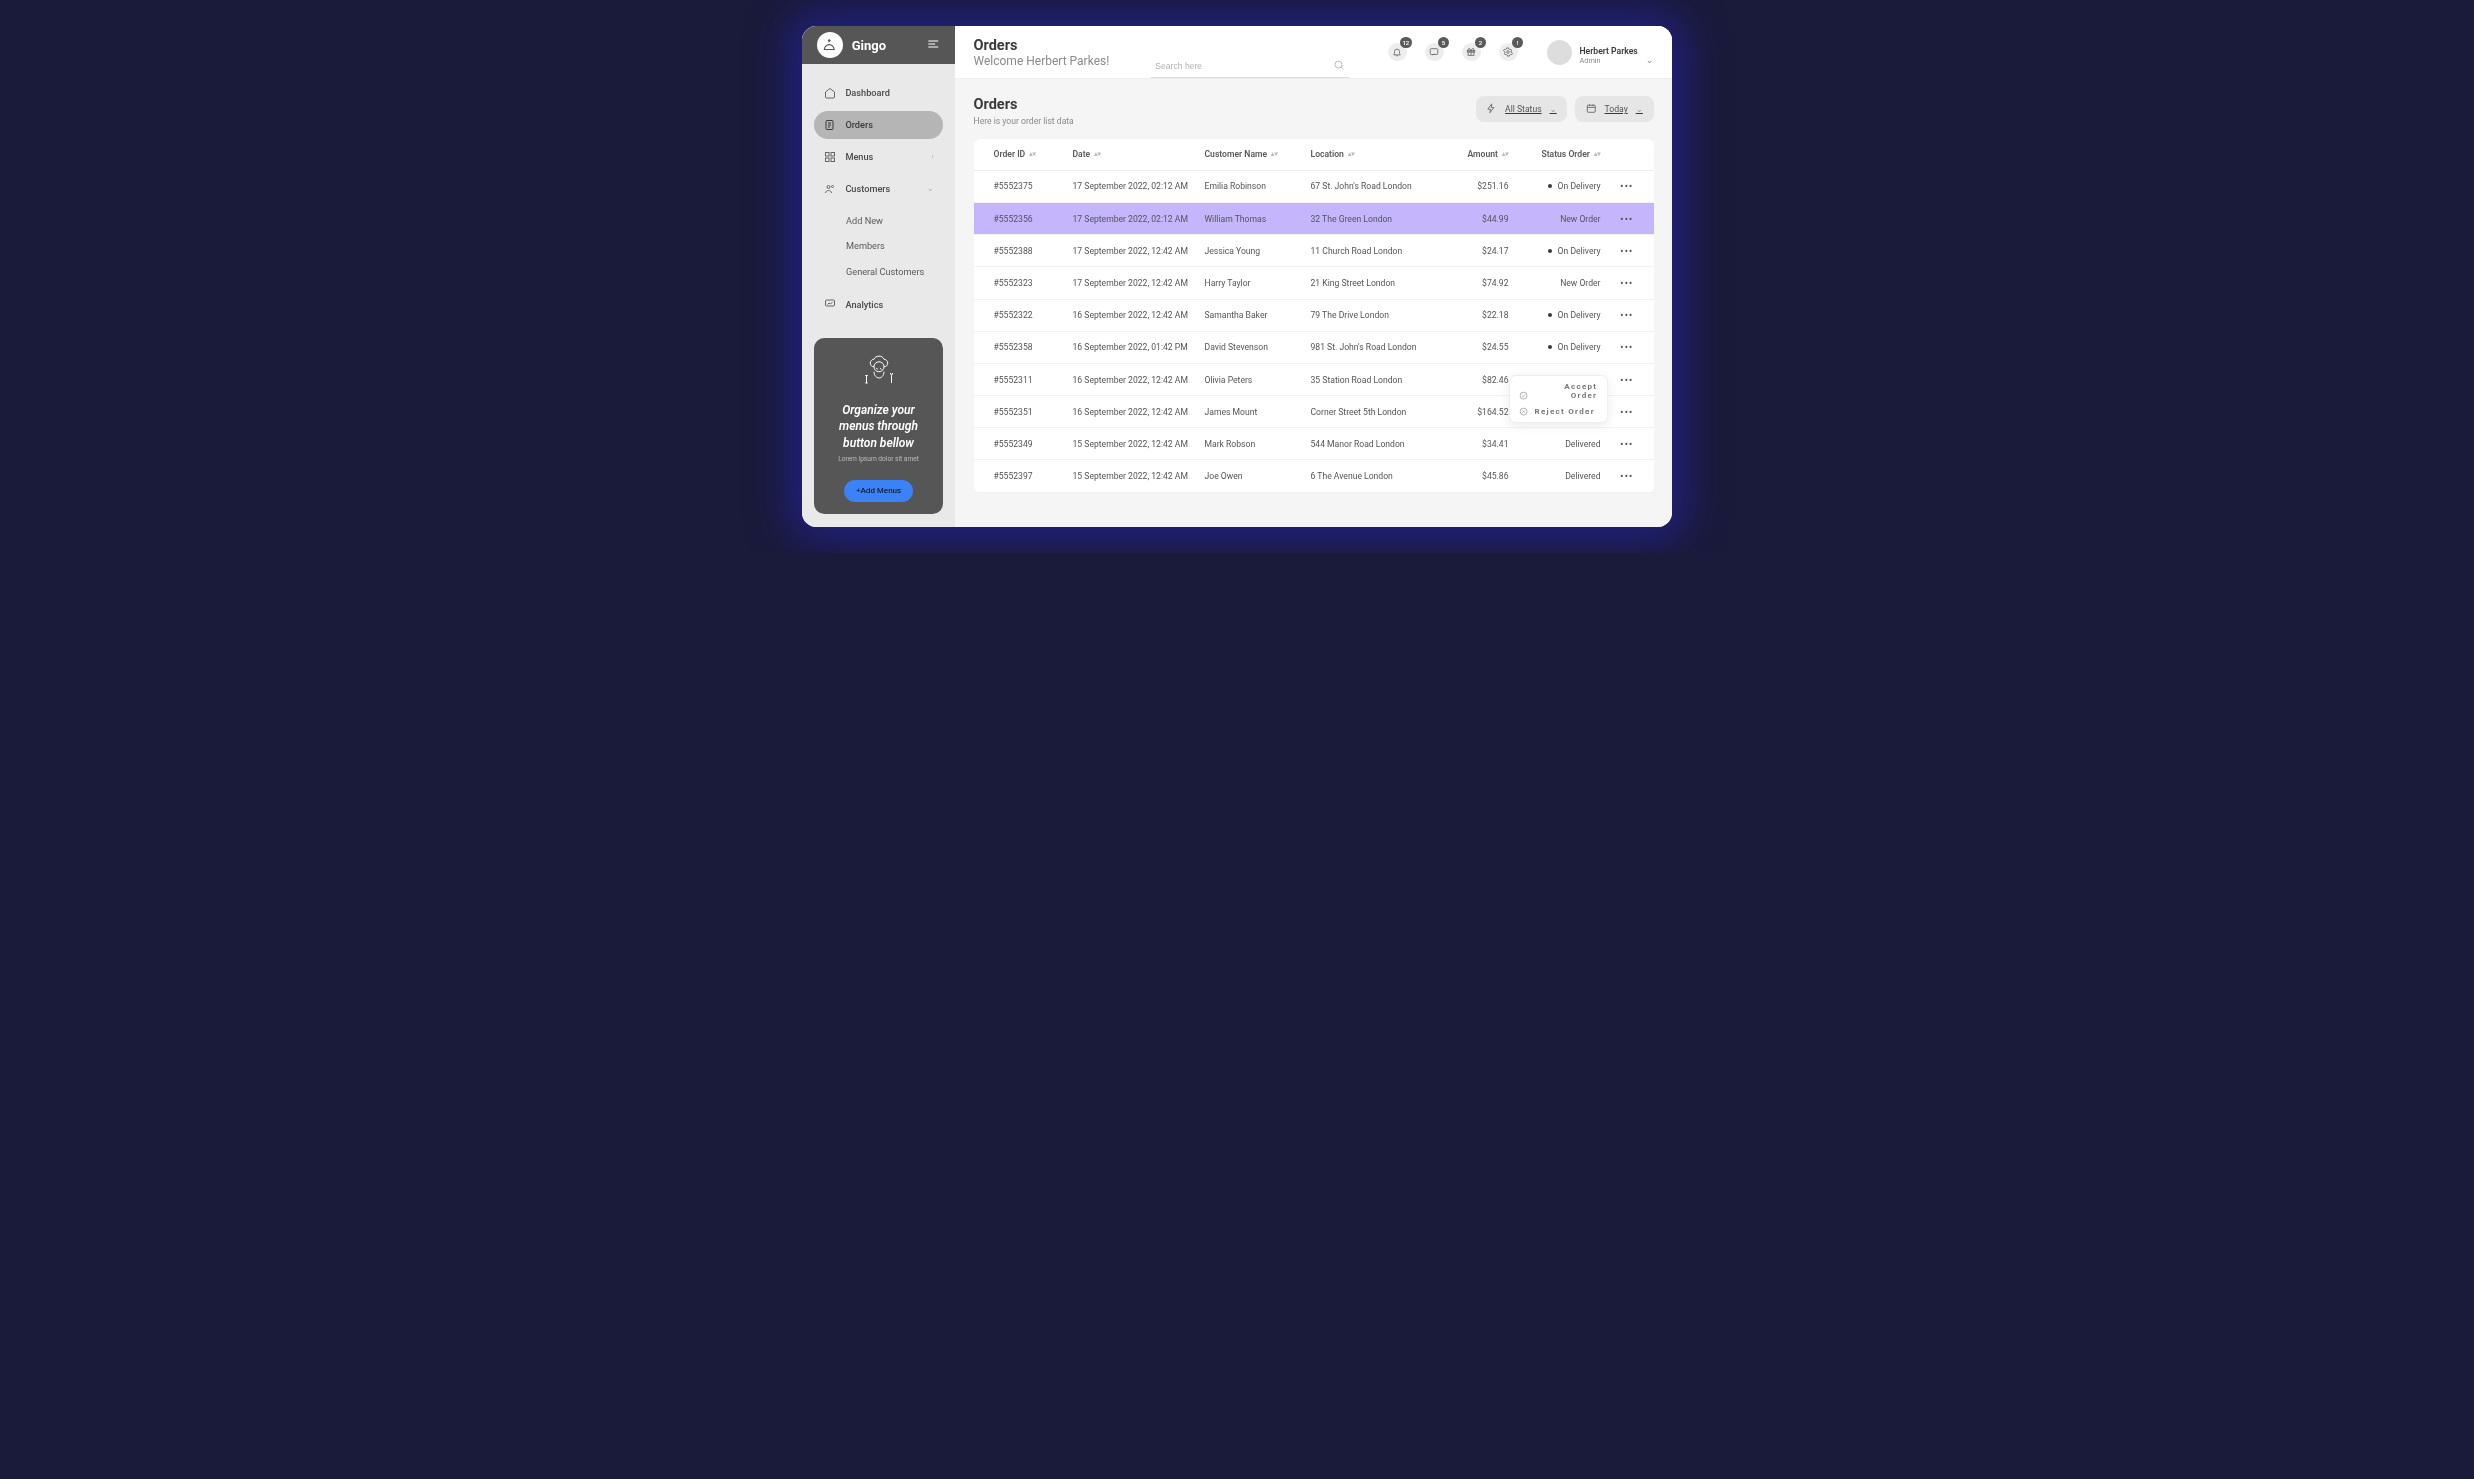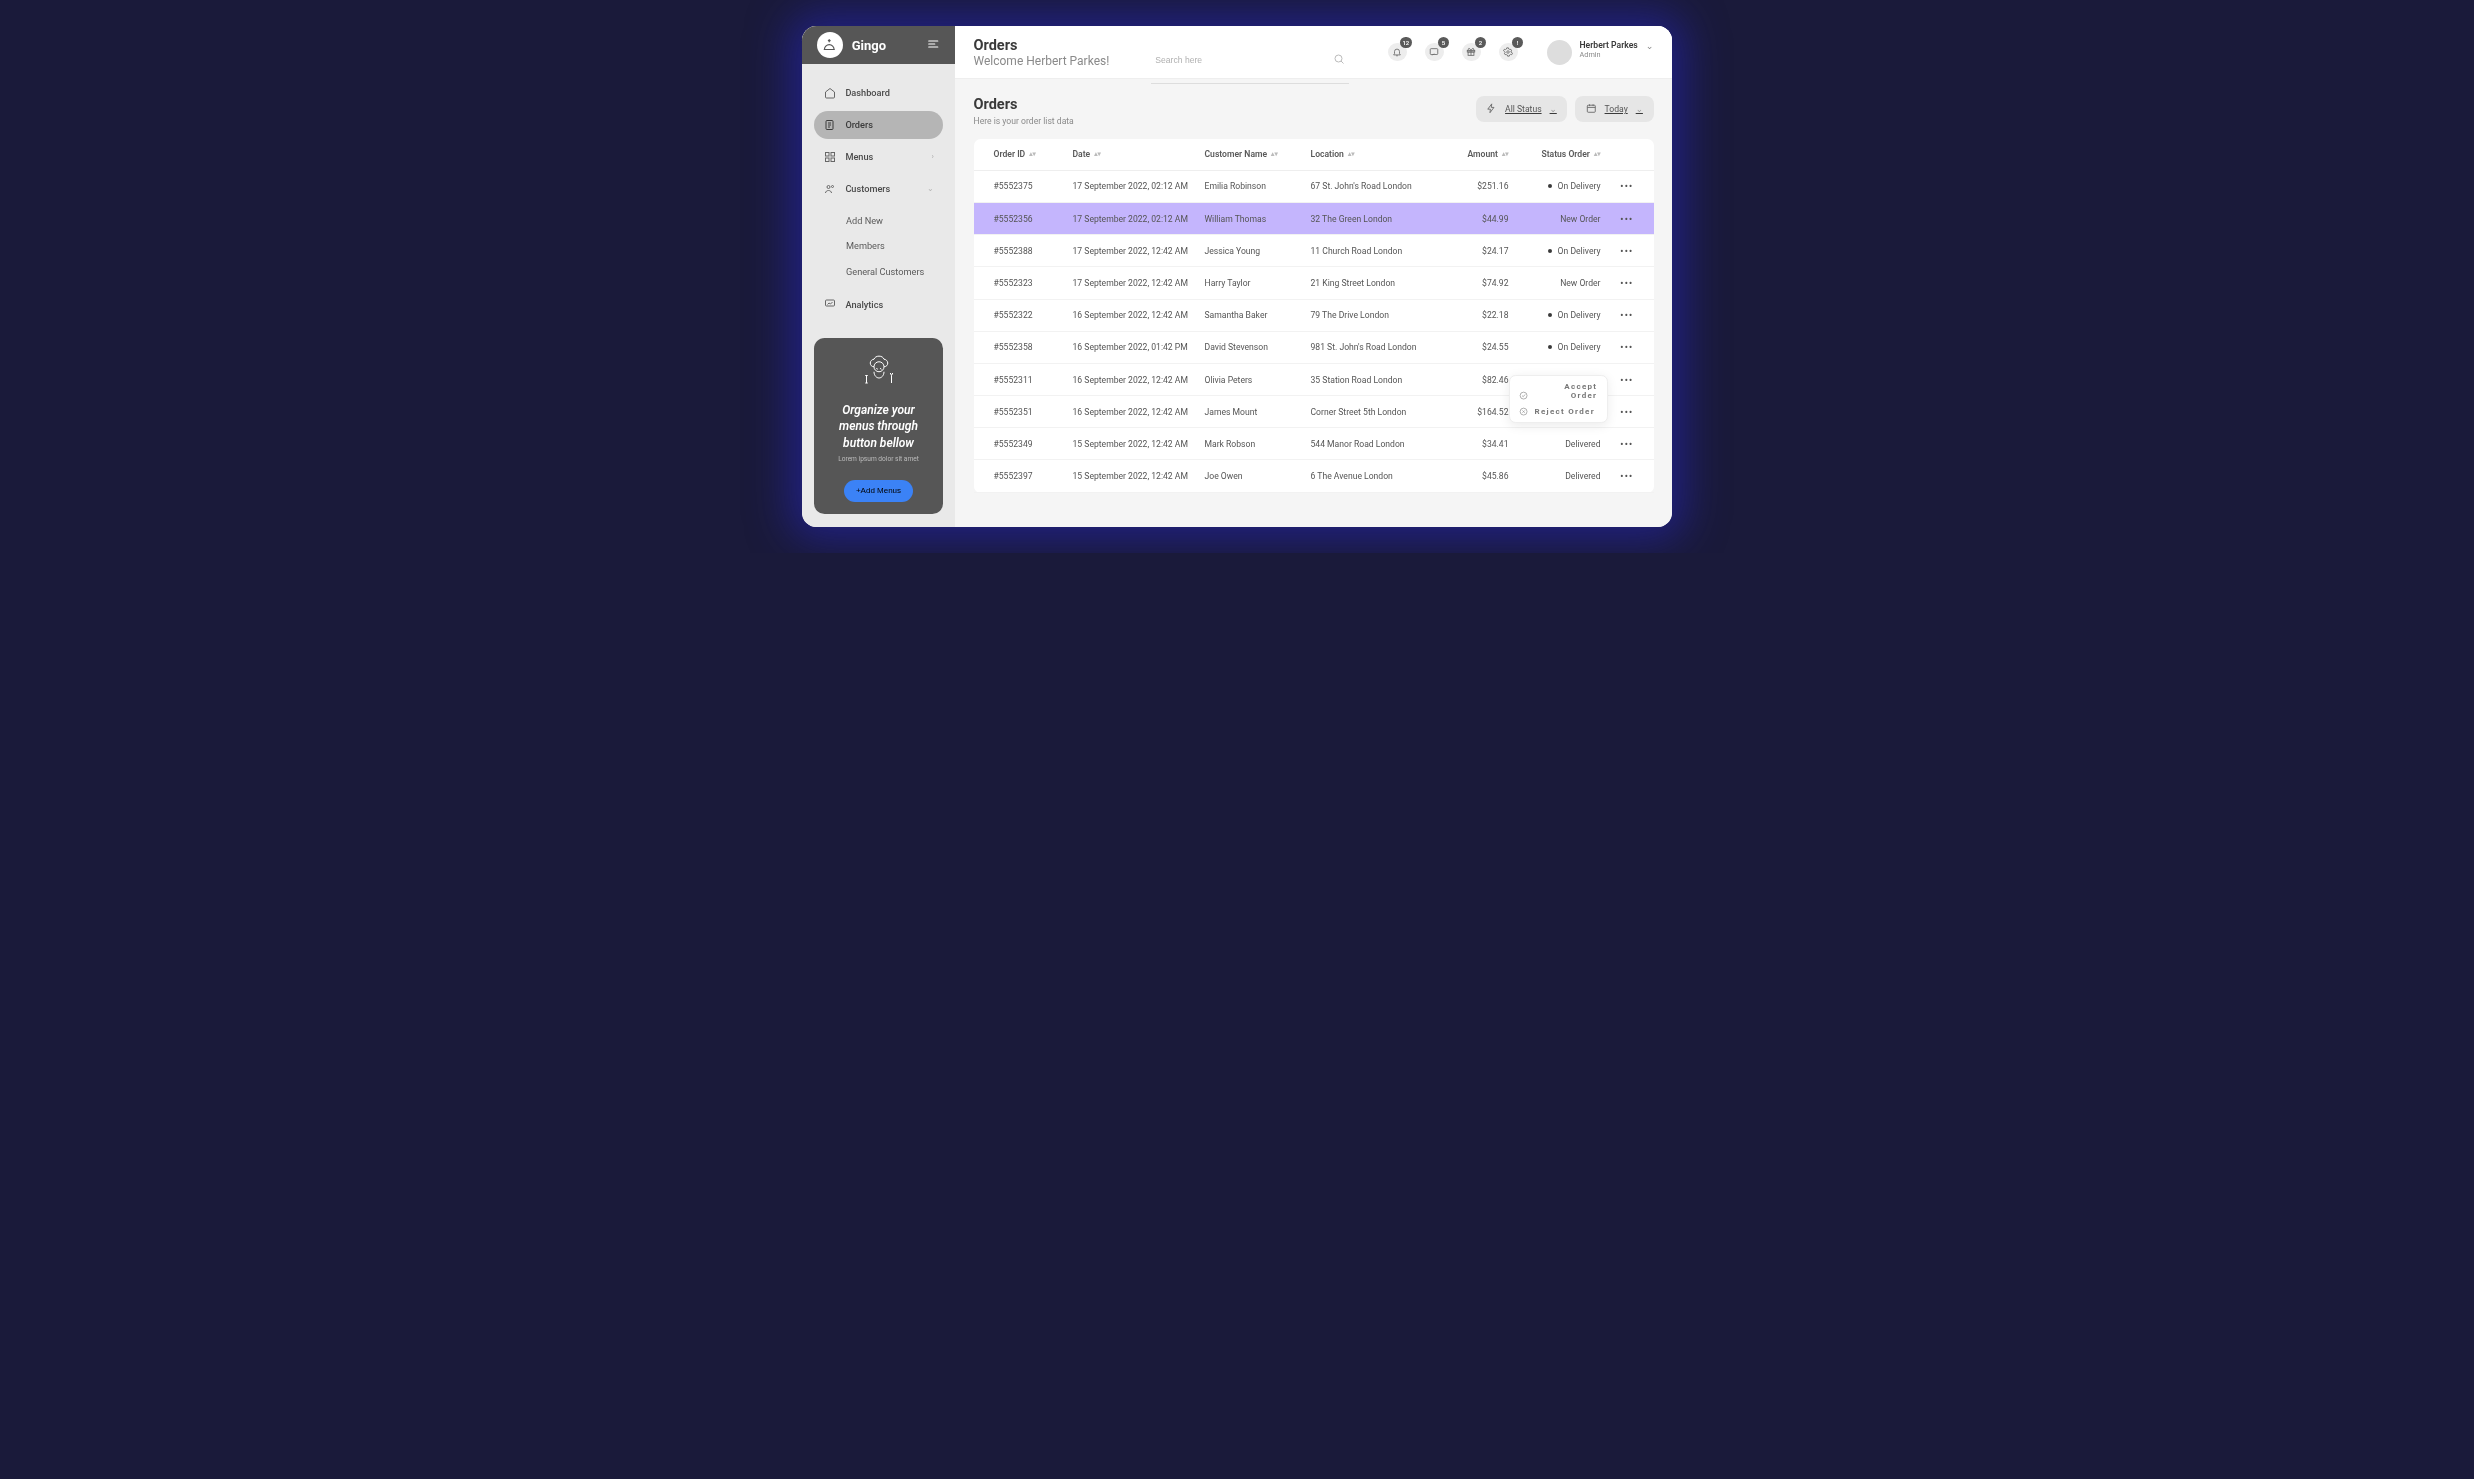--- a/index.html
+++ b/index.html
@@ -78,33 +78,33 @@
   display: flex; align-items: center; padding: 0 18.5px; gap: 16px;
   border-bottom: 0.7px solid #eee;
 }
 .tb-title h1 { font-size: 14.5px; font-weight: 700; color:#3a3a3a; }
 .tb-title span { font-size: 12px; color: #8a8a8a; }
 .search {
   margin-left: 26px;
   flex: 0 0 198px;
   display: flex; align-items: center;
   border-bottom: 0.7px solid #ddd;
-  padding: 0 4px 16px;
+  padding: 0 4px 4px;
   margin-top: 33px;
 }
 .search input { border:none; outline:none; flex:1; font-size:8.6px; color:#555; background:transparent;}
 .search input::placeholder { color: #b0b0b0; }
 .icon-group { margin-left: auto; display:flex; gap: 18.5px; align-items:center; }
 .ic { position: relative; width: 18.5px; height: 18.5px; border-radius:50%; background:#ededed; display:flex; align-items:center; justify-content:center; color:#666; cursor:pointer;}
 .badge {
   position:absolute; top:-5.3px; right:-5.3px;
   background:#5a5a5a; color:#fff; font-size:6px; border-radius:659px;
   min-width:10.6px; height:10.6px; display:flex; align-items:center; justify-content:center; padding:0 2.6px; font-weight:600;
 }
-.user { display:flex; align-items:flex-start; gap:8px; margin-left: 13px; cursor:pointer;}
+.user { display:flex; align-items:flex-end; gap:8px; margin-left: 13px; cursor:pointer;}
 .avatar { width:25px; height:25px; border-radius:50%; background:#ddd; }
 .user-info .name { font-size:8.6px; font-weight:600; color:#3a3a3a;}
 .user-info .role { font-size:7.3px; color:#8a8a8a;}
 
 .content { padding: 17px 18.5px; overflow:auto; flex:1; }
 .hdr-row { display:flex; justify-content:space-between; align-items:flex-start; margin-bottom:13px; }
 .hdr-row h2 { font-size:14.5px; font-weight:700; color:#3a3a3a;}
 .hdr-row p { font-size:8.6px; color:#8a8a8a; margin-top:2.6px;}
 .filters { display:flex; gap:8px;text-decoration:underline; }
 .pill {

